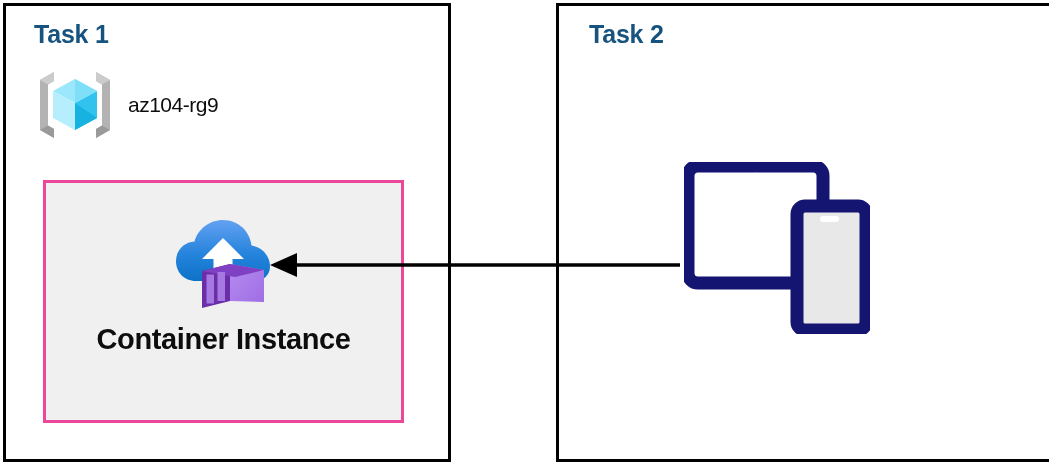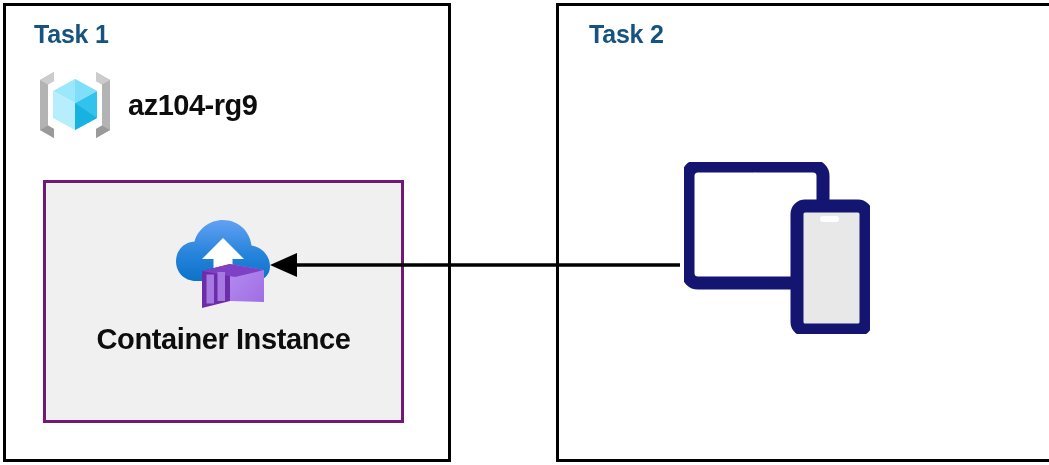--- a/index.html
+++ b/index.html
@@ -43,37 +43,37 @@
   #rg-row {
     position: absolute;
     left: 28px;
     top: 60px;
     display: flex;
     align-items: center;
     gap: 12px;
   }
   #rg-icon { width: 82px; height: 78px; display: block; }
   #rg-label {
-    font-size: 29px;
-    font-weight: bold;
+    font-size: 21px;
+    font-weight: normal;
     color: #0d0d0d;
     letter-spacing: -0.5px;
     white-space: nowrap;
   }
 
   
   #container-box {
     position: absolute;
     box-sizing: border-box;
     left: 37px;
     top: 174px;
     width: 361px;
     height: 243px;
     background: #f0f0f0;
-    border: 3px solid #701a75;
+    border: 3px solid #ec4899;
     text-decoration: underline;
   }
   #aci-icon {
     position: absolute;
     left: 50%;
     top: 24px;
     transform: translateX(-50%);
     width: 104px;
     height: 104px;
     display: block;

